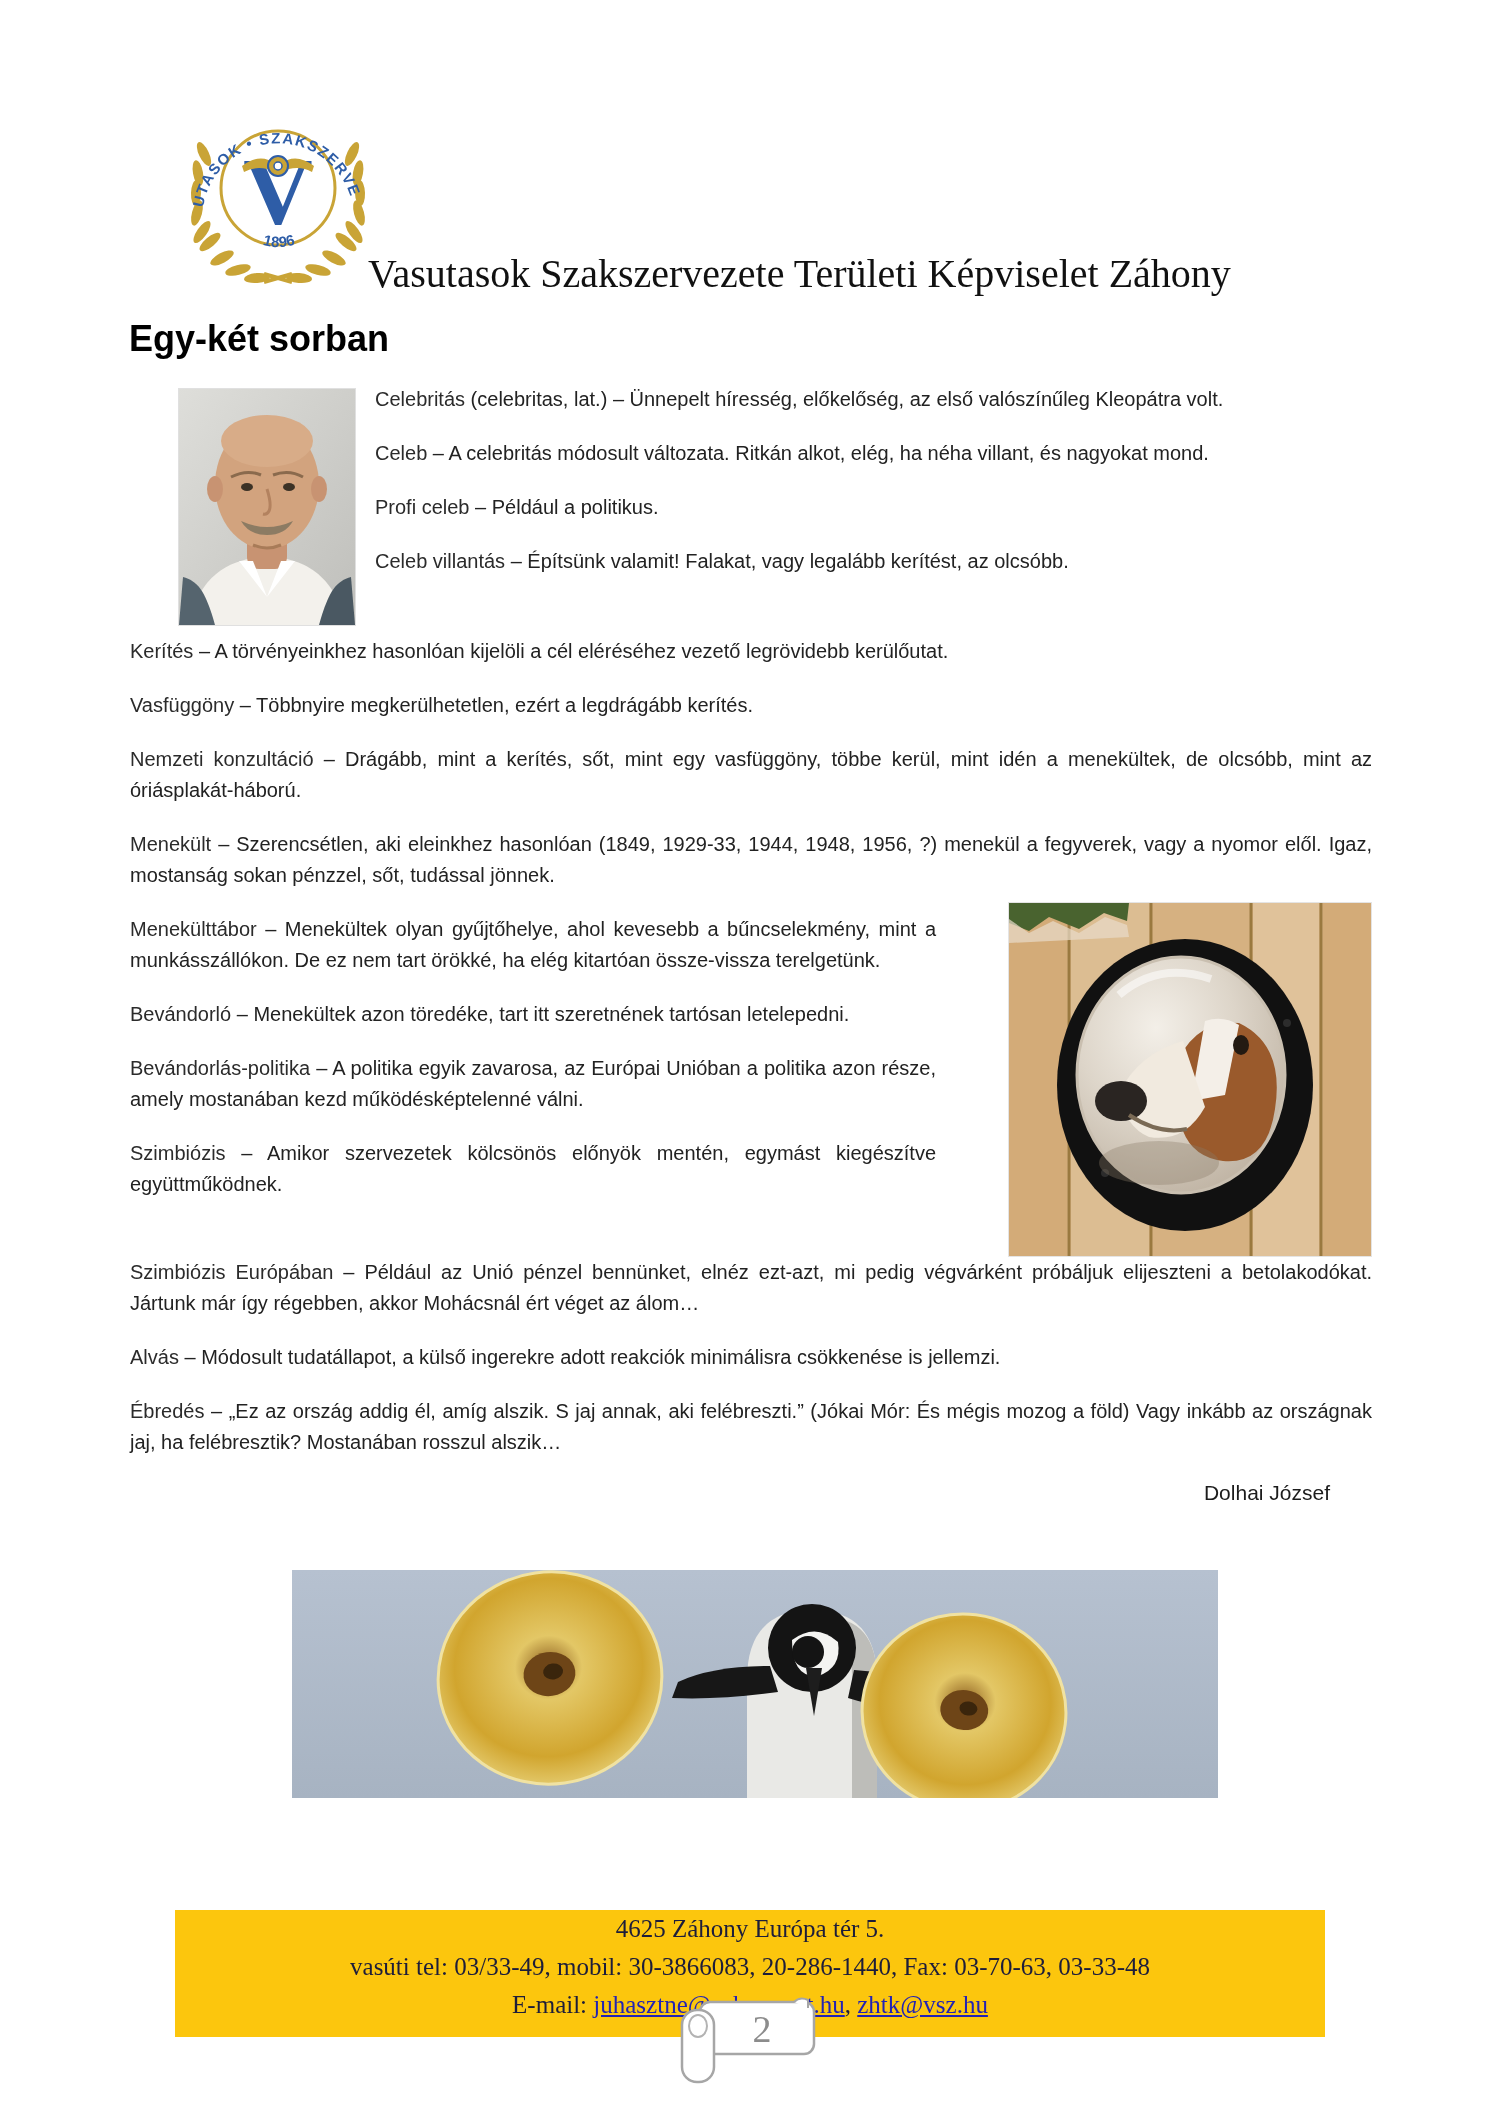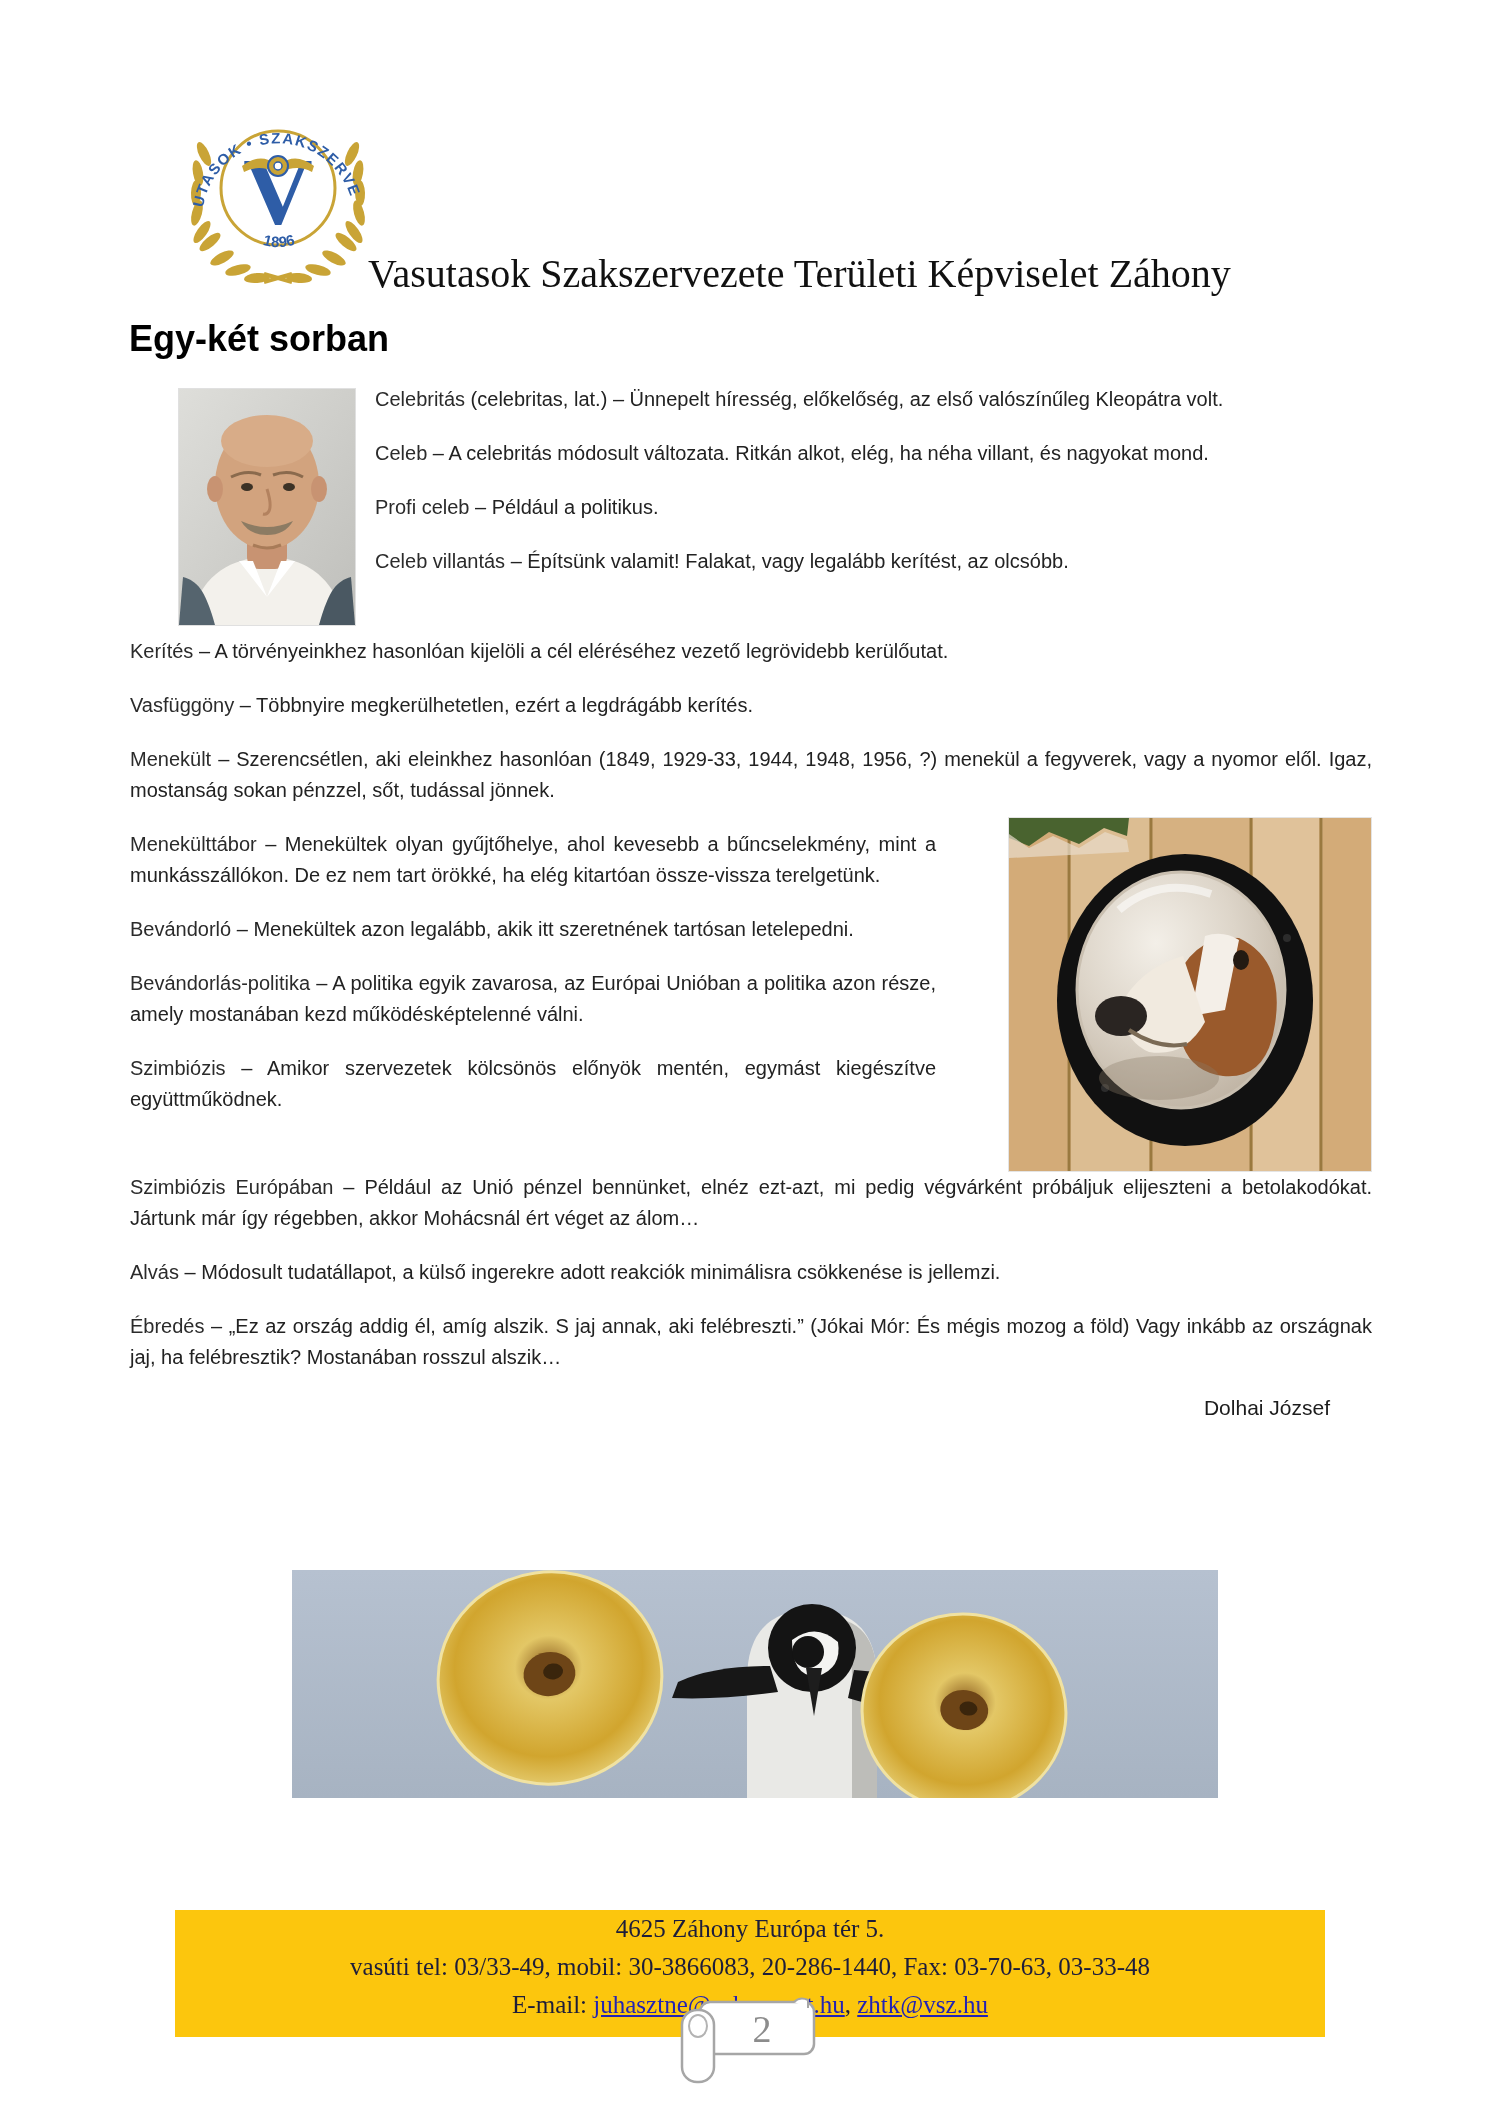--- a/index.html
+++ b/index.html
@@ -145,26 +145,27 @@
   <div id="groupA">
     <p class="entry"><span class="term">Celebritás</span> <span class="def">(celebritas, lat.) – Ünnepelt híresség, előkelőség, az első valószínűleg Kleopátra volt.</span></p>
     <p class="entry"><span class="term">Celeb</span> <span class="def">– A celebritás módosult változata. Ritkán alkot, elég, ha néha villant, és nagyokat mond.</span></p>
     <p class="entry"><span class="term">Profi celeb</span> <span class="def">– Például a politikus.</span></p>
     <p class="entry"><span class="term">Celeb villantás</span> <span class="def">– Építsünk valamit! Falakat, vagy legalább kerítést, az olcsóbb.</span></p>
   </div>
 
   <div id="flow">
     <p class="entry"><span class="term">Kerítés</span> <span class="def">– A törvényeinkhez hasonlóan kijelöli a cél eléréséhez vezető legrövidebb kerülőutat.</span></p>
     <p class="entry"><span class="term">Vasfüggöny</span> <span class="def">– Többnyire megkerülhetetlen, ezért a legdrágább kerítés.</span></p>
+    <p class="entry"><span class="term">Nemzeti konzultáció</span> <span class="def">– Drágább, mint a kerítés, sőt, mint egy vasfüggöny, többe kerül, mint idén a menekültek, de olcsóbb, mint az óriásplakát-háború.</span></p>
     <p class="entry"><span class="term">Menekült</span> <span class="def">– Szerencsétlen, aki eleinkhez hasonlóan (1849, 1929-33, 1944, 1948, 1956, ?) menekül a fegyverek, vagy a nyomor elől. Igaz, mostanság sokan pénzzel, sőt, tudással jönnek.</span></p>
 
     <div id="rowC">
       <div id="colC">
         <p class="entry"><span class="term">Menekülttábor</span> <span class="def">– Menekültek olyan gyűjtőhelye, ahol kevesebb a bűncselekmény, mint a munkásszállókon. De ez nem tart örökké, ha elég kitartóan össze-vissza terelgetünk.</span></p>
-        <p class="entry"><span class="term">Bevándorló</span> <span class="def">– Menekültek azon legalább, akik itt szeretnének tartósan letelepedni.</span></p>
+        <p class="entry"><span class="term">Bevándorló</span> <span class="def">– Menekültek azon töredéke, tart itt szeretnének tartósan letelepedni.</span></p>
         <p class="entry"><span class="term">Bevándorlás-politika</span> <span class="def">– A politika egyik zavarosa, az Európai Unióban a politika azon része, amely mostanában kezd működésképtelenné válni.</span></p>
         <p class="entry"><span class="term">Szimbiózis</span> <span class="def">– Amikor szervezetek kölcsönös előnyök mentén, egymást kiegészítve együttműködnek.</span></p>
       </div>
 
       <svg id="dog-photo" viewBox="0 0 362 353" preserveAspectRatio="none">
         <defs>
           <radialGradient id="dome" cx="0.38" cy="0.3" r="0.85">
             <stop offset="0" stop-color="#f3efe8"></stop>
             <stop offset="0.45" stop-color="#ddd5c9"></stop>
             <stop offset="1" stop-color="#b7aa99"></stop>

